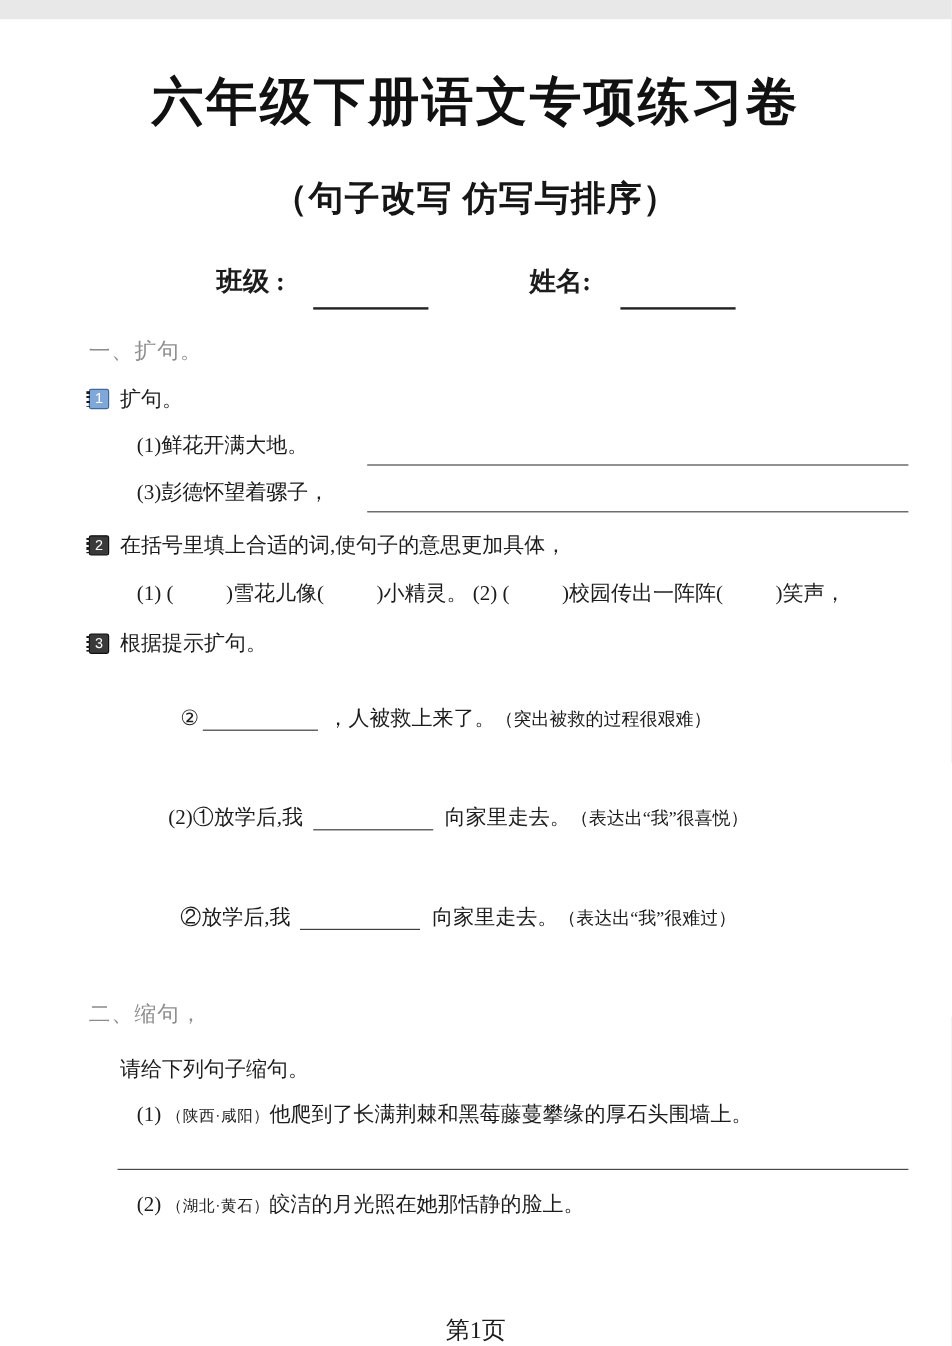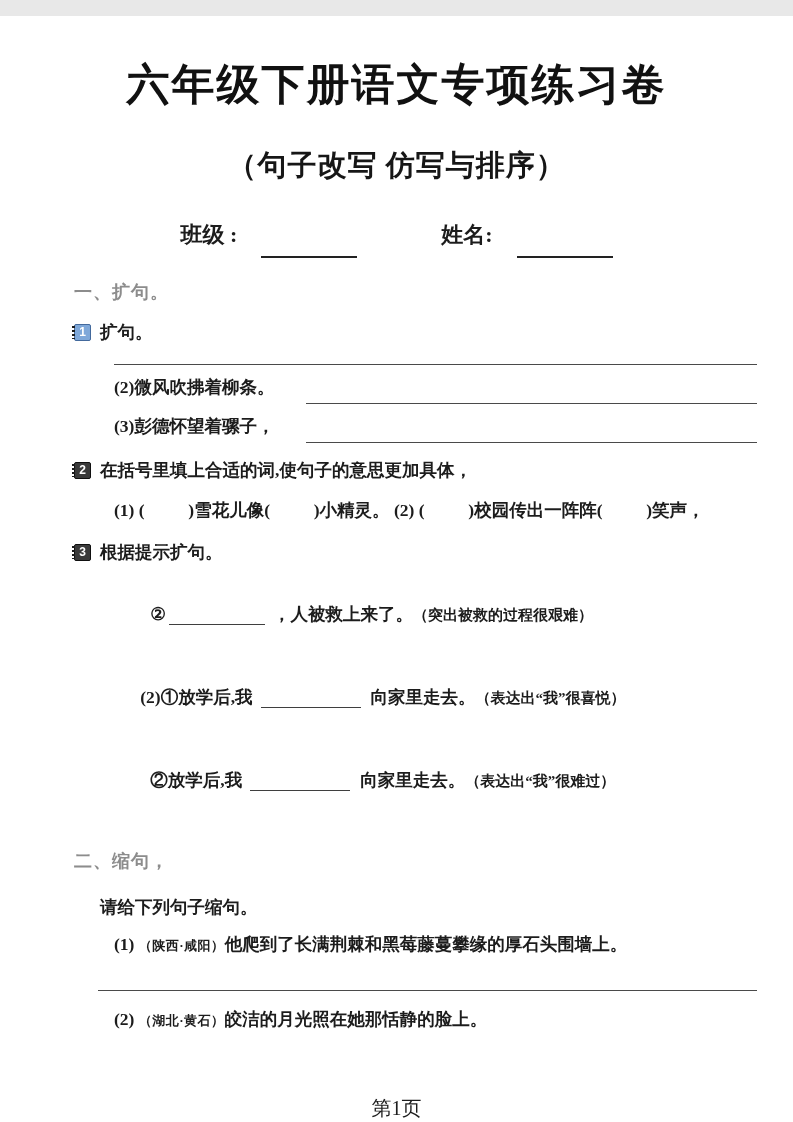--- a/index.html
+++ b/index.html
@@ -19,21 +19,21 @@
   }
   .id-row {
     display:flex; justify-content:center; align-items:flex-end; gap:24px;
     margin-top:34px; font-size:22px; font-weight:700;
   }
   .id-blank {
     display:inline-block; width:96px; border-bottom:2px solid #222;
     height:18px; transform:translateY(8px);
   }
   .id-gap { width:36px; }
-  .content { padding:0 36px 12px 74px; font-size:17.5px;font-weight:bold; }
+  .content { padding:0 36px 12px 74px; font-size:17.5px; }
   .sec-heading { color:#8c8c8c; font-size:18px; margin-top:30px; letter-spacing:1px; }
   .q-row { display:flex; align-items:center; gap:9px; margin-top:16px; }
   .q-stem { font-size:17.5px; }
   .badge {
     flex:0 0 auto; width:17px; height:17px; border-radius:2px;
     display:inline-flex; align-items:center; justify-content:center;
     font-size:12px; line-height:1; color:#fff; position:relative;
     font-family:"Liberation Sans","DejaVu Sans",sans-serif;
   }
   .badge::before {
@@ -80,24 +80,21 @@
 
   <div class="content">
 
     <div class="sec-heading">一、扩句。</div>
 
     <div class="q-row">
       <span class="badge blue-light">1</span>
       <span class="q-stem">扩句。</span>
     </div>
     <div class="fill-item">
-      <span class="fill-line"></span>
-    </div>
-    <div class="fill-item">
-      <span class="fi-text">(2)微风吹拂着柳条。</span>
+      <span class="fi-text">(1)鲜花开满大地。</span>
       <span class="fill-line"></span>
     </div>
     <div class="fill-item">
       <span class="fi-text">(3)彭德怀望着骡子，</span>
       <span class="fill-line"></span>
     </div>
 
     <div class="q-row" style="margin-top:20px;">
       <span class="badge dark">2</span>
       <span class="q-stem">在括号里填上合适的词,使句子的意思更加具体，</span>

